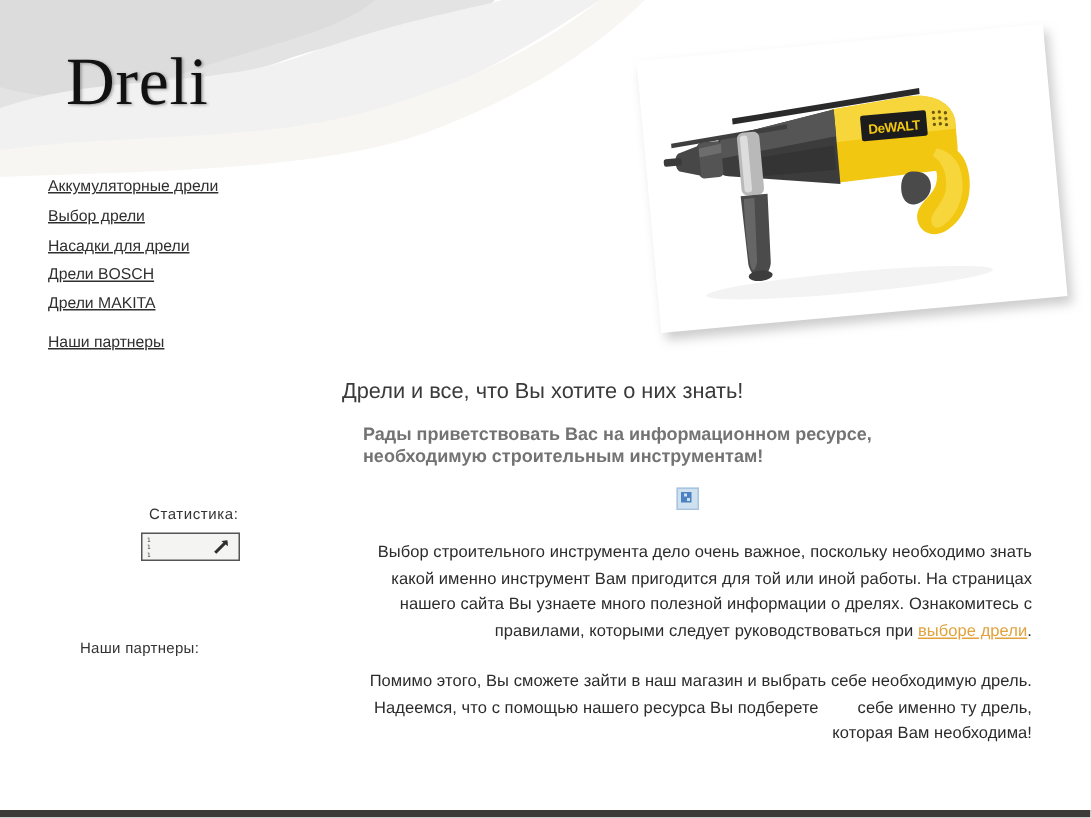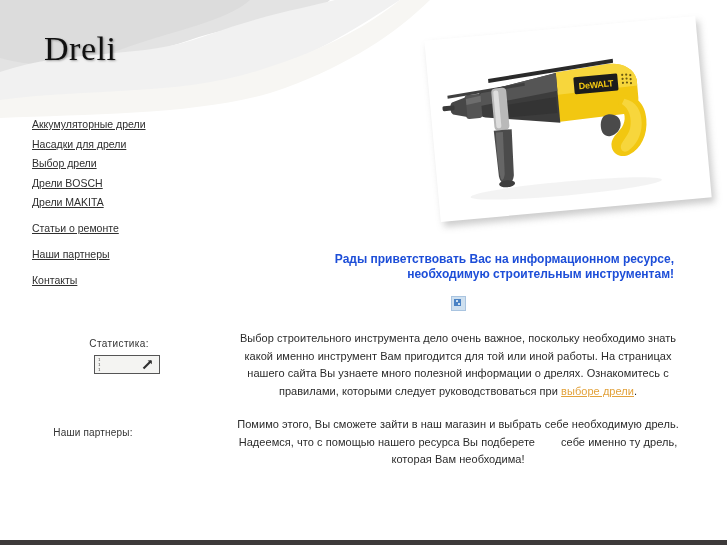--- a/index.html
+++ b/index.html
@@ -21,21 +21,21 @@
     left: 0; top: 0;
     width: 727px; height: 120px;
     pointer-events: none;
   }
 
   
   #logo {
     position: absolute;
     left: 44px; top: 32px;
     font-family: "Liberation Serif", serif;
-    font-size: 34px;
+    font-size: 45px;
     font-weight: 400;
     color: #111111;
     letter-spacing: 0.5px;
     line-height: 1;
     text-shadow: 1px 1px 2px rgba(90,90,90,0.55);
   }
 
   
   #sidebar-nav {
     position: absolute;
@@ -61,21 +61,21 @@
     left: 30px; top: 338px;
     width: 130px;
     text-align: right;
   }
   #stats-label {
     font-size: 10px;
     color: #333333;
     letter-spacing: 0.4px;
     display: block;
     margin-bottom: 6px;
-    margin-right: 11px;
+    margin-right: 1px;
   }
   #stats-counter {
     display: inline-block;
     width: 64px;
     height: 17px;
     border: 1px solid #555555;
     background: #f4f4f2;
     position: relative;
     vertical-align: middle;
   }
@@ -138,23 +138,23 @@
     font-size: 14.5px;
     color: #3a3a3a;
     line-height: 18px;
     margin: 0 0 12px 0;
     font-weight: 400;
     text-align: left;
   }
   #subtitle {
     font-size: 12px;
     font-weight: bold;
-    color: #1d4ed8;
+    color: #737373;
     line-height: 15px;
-    text-align: right;
+    text-align: left;
     margin: 0 0 12px 0;
     padding: 0 14px;
   }
   #broken-image-row {
     text-align: center;
     margin-bottom: 18px;
   }
   #broken-image-icon {
     display: inline-block;
     width: 13px; height: 13px;
@@ -176,21 +176,21 @@
     left: 4px; top: 3px;
     width: 2px; height: 2px;
     background: #cfe0ef;
     box-shadow: 2px 3px 0 0 #cfe0ef;
   }
   .body-paragraph {
     font-size: 11px;
     color: #2b2b2b;
     line-height: 17.5px;
     margin: 0 0 16px 0;
-    text-align: center;
+    text-align: right;
     letter-spacing: 0.05px;
   }
   .inline-link {
     color: #e2a23c;
     text-decoration: underline;
     cursor: pointer;
   }
   .wide-gap { display: inline-block; width: 26px; }
 
   
@@ -209,27 +209,25 @@
   <path d="M0,0 L330,0 C300,30 250,18 190,40 C130,62 60,55 0,78 Z" fill="#e3e3e3"></path>
   <path d="M0,0 L250,0 C225,22 175,30 125,48 C80,64 40,70 0,58 Z" fill="#dcdcdc"></path>
   <path d="M0,72 C70,48 140,60 205,36 C265,14 305,8 335,0 L400,0 C360,26 320,52 260,74 C190,100 95,96 0,108 Z" fill="#f1f1f1"></path>
   <path d="M0,100 C90,88 180,96 260,70 C330,48 370,24 400,0 L430,0 C395,34 350,64 285,88 C215,114 100,114 0,118 Z" fill="#f7f6f3"></path>
 </svg>
 
 <div id="logo">Dreli</div>
 
 <nav id="sidebar-nav">
   <a class="nav-item nav-gap-20">Аккумуляторные дрели</a>
+  <a class="nav-item nav-gap-20">Выбор дрели</a>
   <a class="nav-item nav-gap-19">Насадки для дрели</a>
-  <a class="nav-item nav-gap-20">Выбор дрели</a>
   <a class="nav-item nav-gap-19">Дрели BOSCH</a>
   <a class="nav-item nav-gap-26">Дрели MAKITA</a>
-  <a class="nav-item nav-gap-26">Статьи о ремонте</a>
   <a class="nav-item nav-gap-26">Наши партнеры</a>
-  <a class="nav-item">Контакты</a>
 </nav>
 
 <div id="stats-block">
   <span id="stats-label">Статистика:</span>
   <div id="stats-counter">
     <div id="stats-digits">1<br>1<br>1</div>
     <svg id="stats-arrow" viewBox="0 0 13 13">
       <path d="M2.5,10.5 L10,3" stroke="#2f2f2f" stroke-width="2.1" fill="none"></path>
       <path d="M10.6,2.2 L11,6.2 L6.6,2.6 Z" fill="#2f2f2f"></path>
     </svg>
@@ -287,20 +285,21 @@
       <path d="M53,86 L71,86 L69,132 C68,138 64,141 61,141 C58,141 55,138 54,132 Z" fill="#4b4b4b"></path>
       <path d="M55,88 L62,88 L60,130 C59,135 57,137 56,135 C54,130 54,100 55,88 Z" fill="#666666"></path>
       <ellipse cx="61.5" cy="140" rx="8" ry="3.5" fill="#3d3d3d"></ellipse>
 
       <ellipse cx="120" cy="150" rx="96" ry="7" fill="#efefef" opacity="0.75"></ellipse>
     </svg>
   </div>
 </div>
 
 <main id="main">
+  <h1 id="page-title">Дрели и все, что Вы хотите о них знать!</h1>
 
   <div id="subtitle">
     <span>Рады приветствовать Вас на информационном ресурсе,</span><br>
     <span>необходимую строительным инструментам!</span>
   </div>
 
   <div id="broken-image-row">
     <span id="broken-image-icon"></span>
   </div>
 

